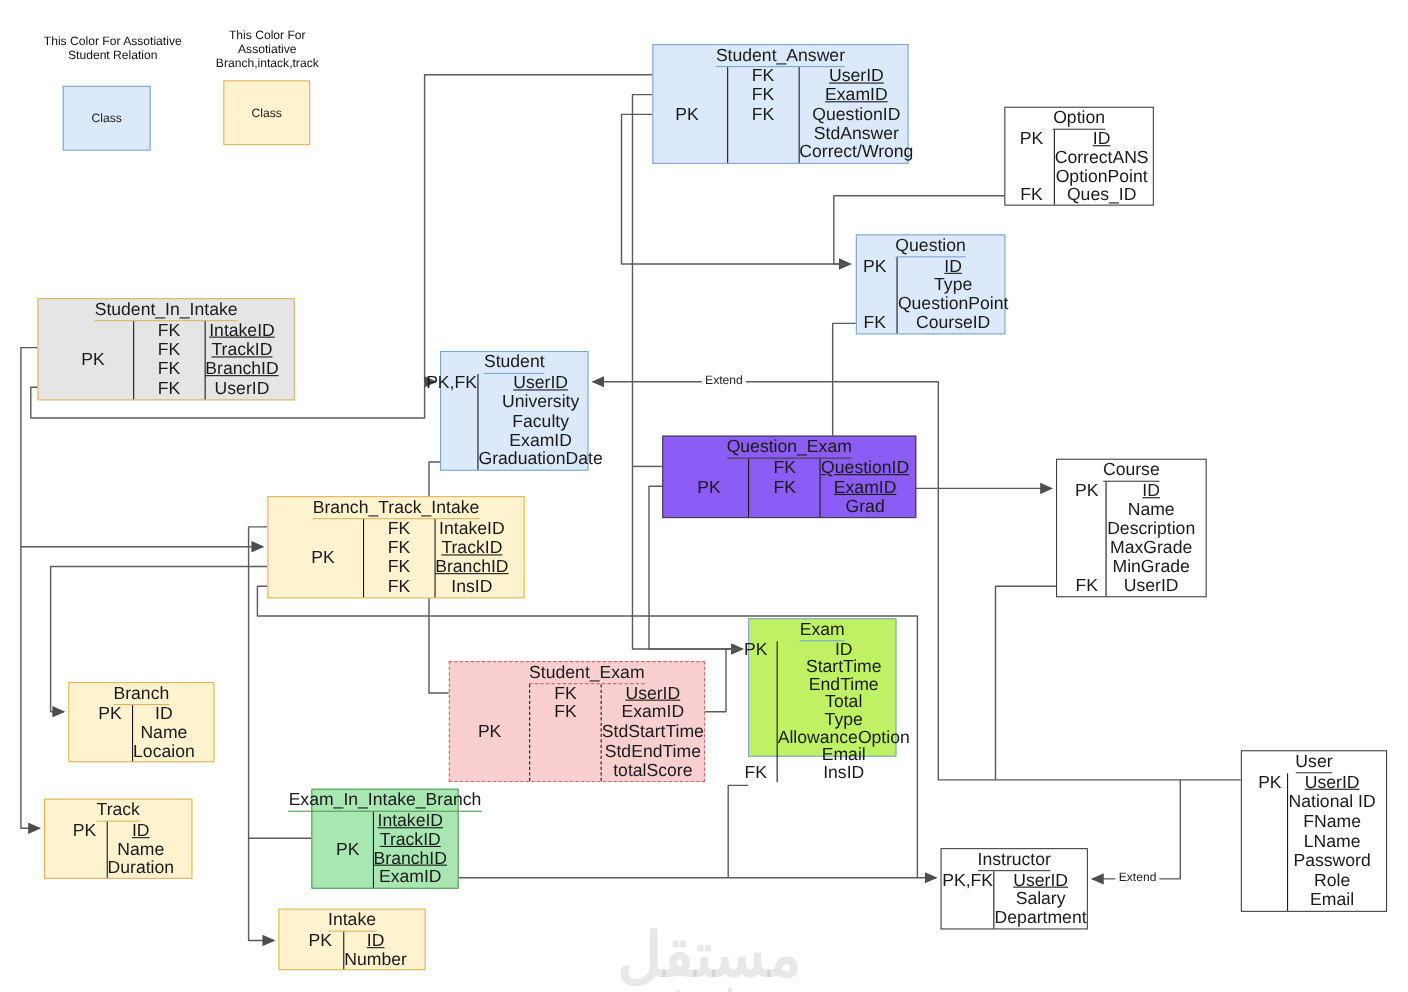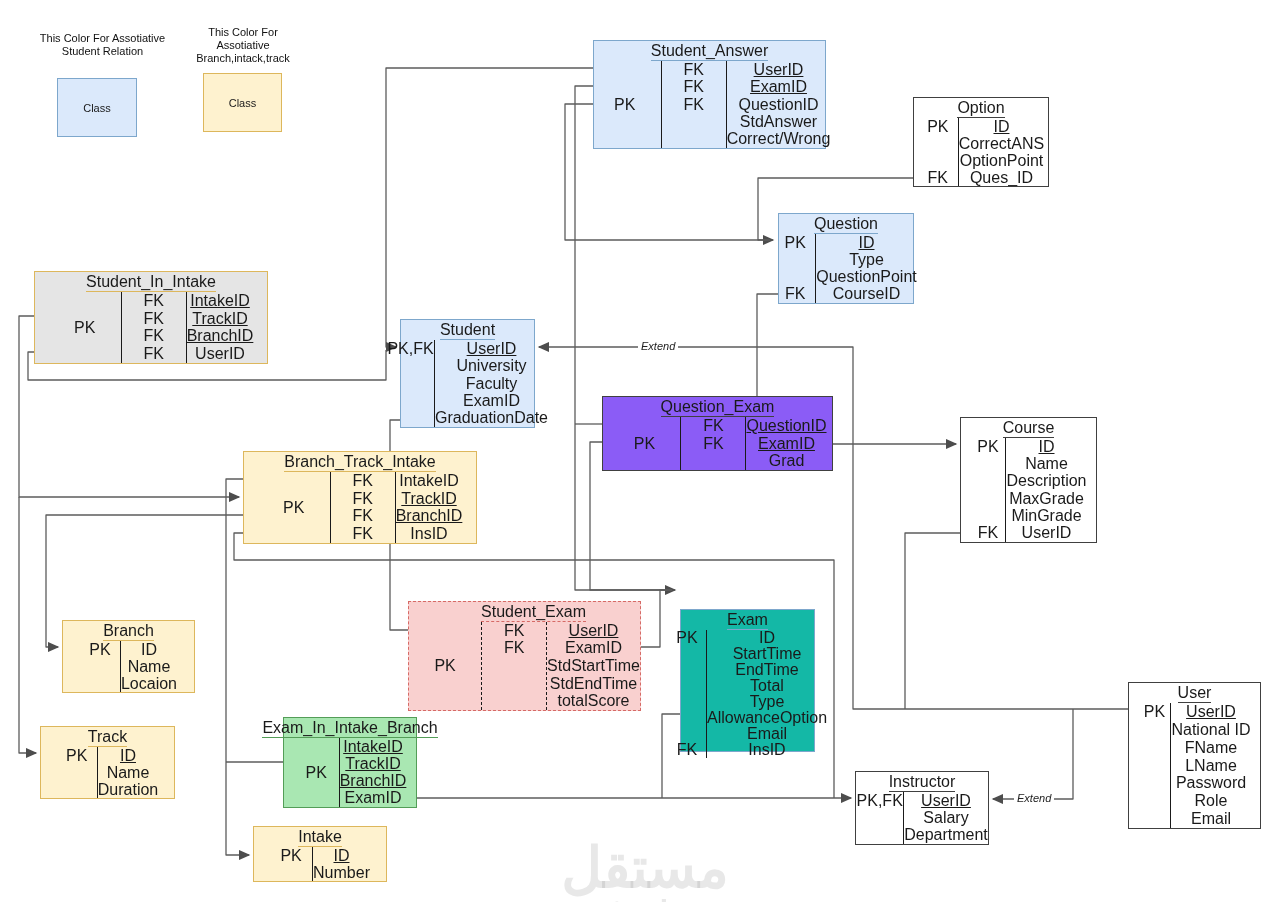--- a/index.html
+++ b/index.html
@@ -17,21 +17,21 @@
   .cell{flex:1;display:flex;align-items:center;justify-content:center;white-space:nowrap;}
   .span-cell{flex:1;display:flex;align-items:center;justify-content:center;}
   .u{text-decoration:underline;}
   .fields{flex:1;}
   .dashed{border-style:dashed;}
   .dashed .hdr{border-bottom-style:dashed;margin-left:18px;}
   .dashed .col + .col{border-left-style:dashed;}
   .legend-text{position:absolute;font-size:11px;line-height:13px;text-align:center;color:#111;}
   .legend-box{position:absolute;display:flex;align-items:center;justify-content:center;
           font-size:11px;border:1px solid;box-sizing:border-box;}
-  .edge-label{position:absolute;font-size:11px;background:#ffffff;padding:0 3px;color:#222;font-style:italic;}
+  .edge-label{position:absolute;font-size:11px;background:#ffffff;padding:0 3px;color:#222;}
   #watermark{position:absolute;left:500px;top:795px;width:290px;text-align:center;
           color:rgba(80,80,80,0.13);pointer-events:none;margin-top:46px;}
   #watermark .ar{font-size:56px;font-weight:bold;line-height:54px;}
   #watermark .lat{font-size:30px;font-weight:bold;line-height:32px;letter-spacing:1px;}
 </style>
 </head>
 <body>
 
 <div id="canvas">
 
@@ -281,21 +281,21 @@
           </div>
           <div class="col fields">
             <div class="cell u">UserID</div>
             <div class="cell">ExamID</div>
             <div class="cell">StdStartTime</div>
             <div class="cell">StdEndTime</div>
             <div class="cell">totalScore</div>
           </div>
         </div>
       </div>
-      <div class="entity" style="left: 680px; top: 562px; width: 135px; height: 143px; background: #14b8a6; border-color: rgb(125, 167, 204); margin-top: 47px;">
+      <div class="entity" style="left: 680px; top: 562px; width: 135px; height: 126px; background: #bef264; border-color: rgb(125, 167, 204);">
         <div class="hdr">Exam</div>
         <div class="body">
           <div class="col keys" style="flex: 0 0 38px;">
             <div class="cell">PK</div>
             <div class="cell"></div>
             <div class="cell"></div>
             <div class="cell"></div>
             <div class="cell"></div>
             <div class="cell"></div>
             <div class="cell"></div>

